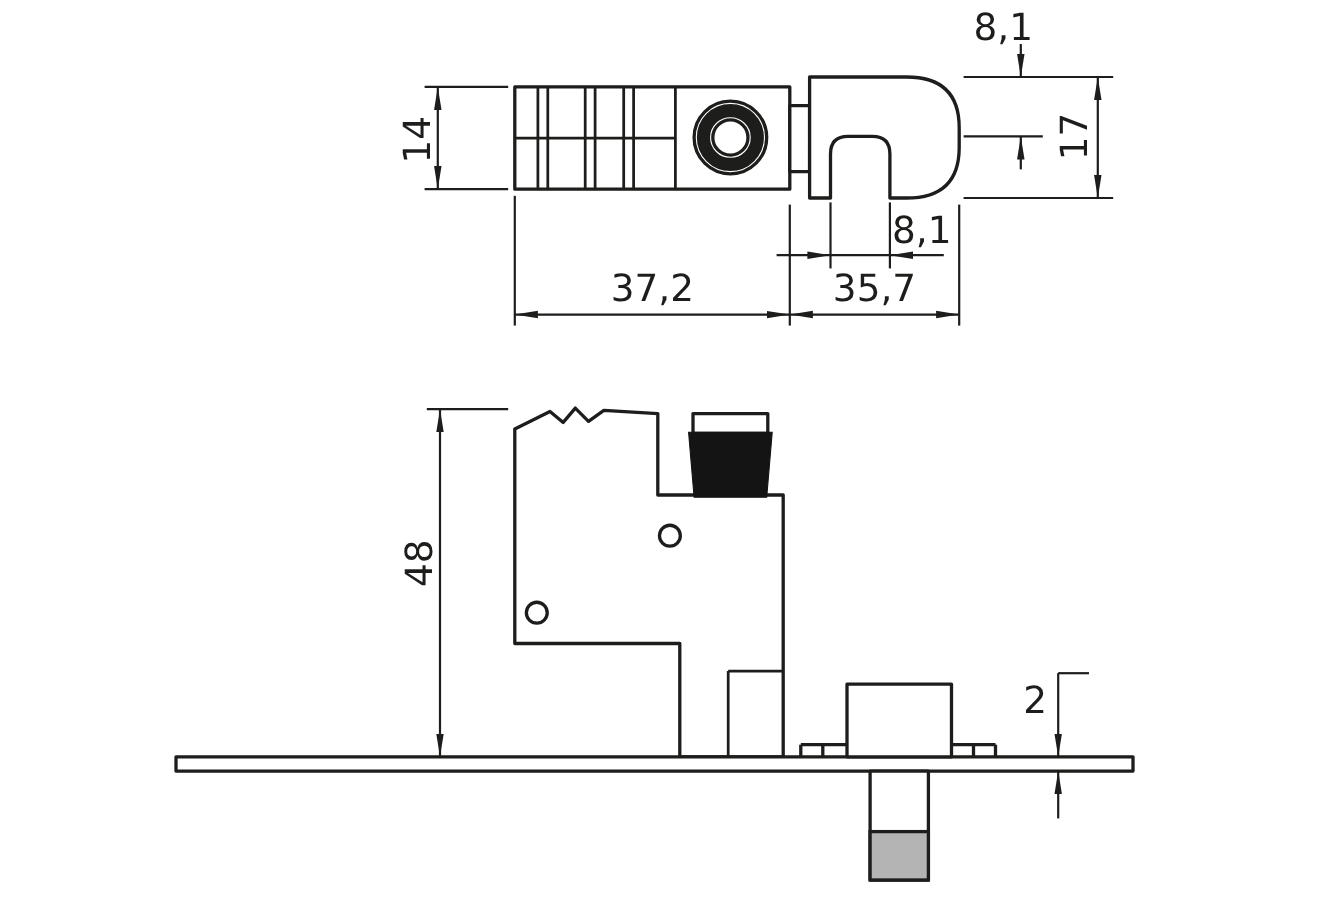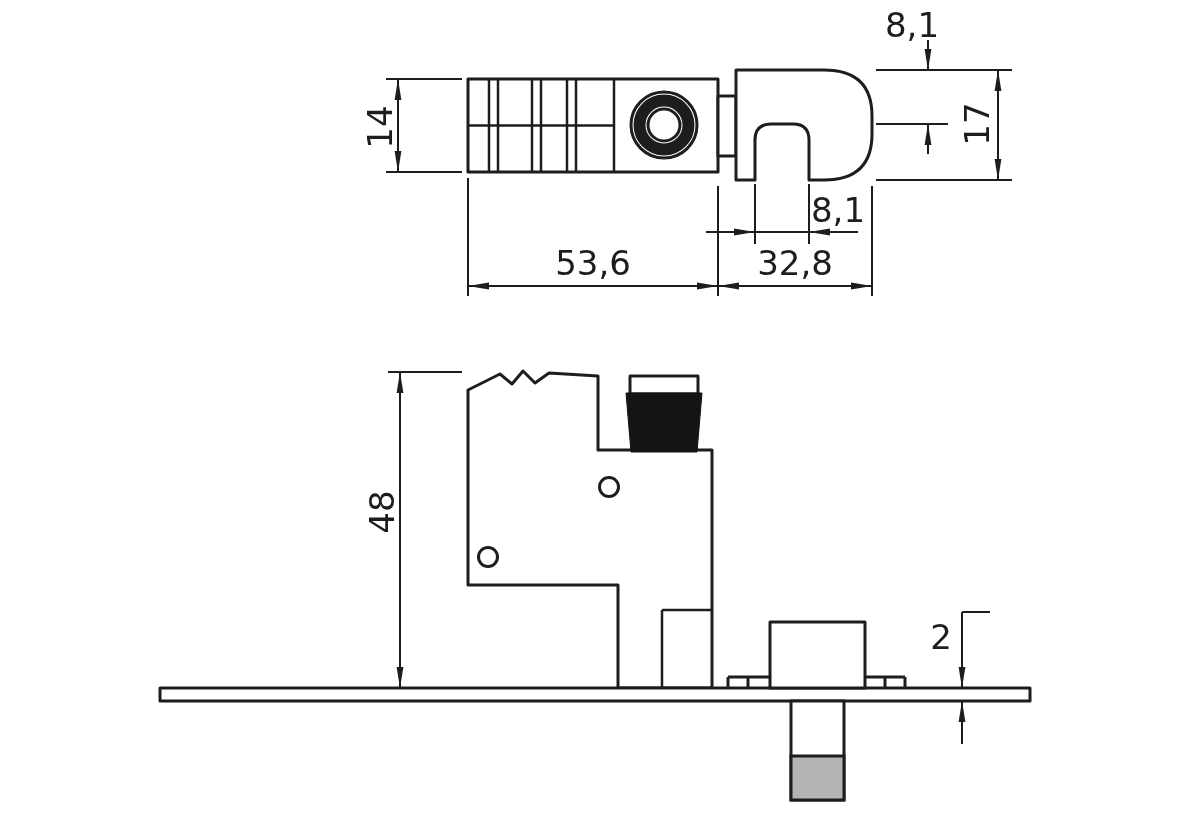--- a/index.html
+++ b/index.html
@@ -146,18 +146,18 @@
         <line class="dim" x1="962" y1="612" x2="962" y2="688" marker-end="url(#arr)"></line>
         <line class="dim" x1="962" y1="744" x2="962" y2="701" marker-end="url(#arr)"></line>
       </g>
     </g>
   </svg>
 
   <span class="dim-label vertical" style="left:380px; top:127px">14</span>
   <span class="dim-label" style="left:912px; top:25px">8,1</span>
   <span class="dim-label vertical" style="left:977px; top:124px">17</span>
   <span class="dim-label" style="left:838px; top:210px">8,1</span>
-  <span class="dim-label" style="left:593px; top:263px">53,6</span>
-  <span class="dim-label" style="left:795px; top:263px">32,8</span>
+  <span class="dim-label" style="left:593px; top:263px">37,2</span>
+  <span class="dim-label" style="left:795px; top:263px">35,7</span>
   <span class="dim-label vertical" style="left:382px; top:512px">48</span>
   <span class="dim-label" style="left:941px; top:637px">2</span>
 
 </div>
 
 </body></html>

